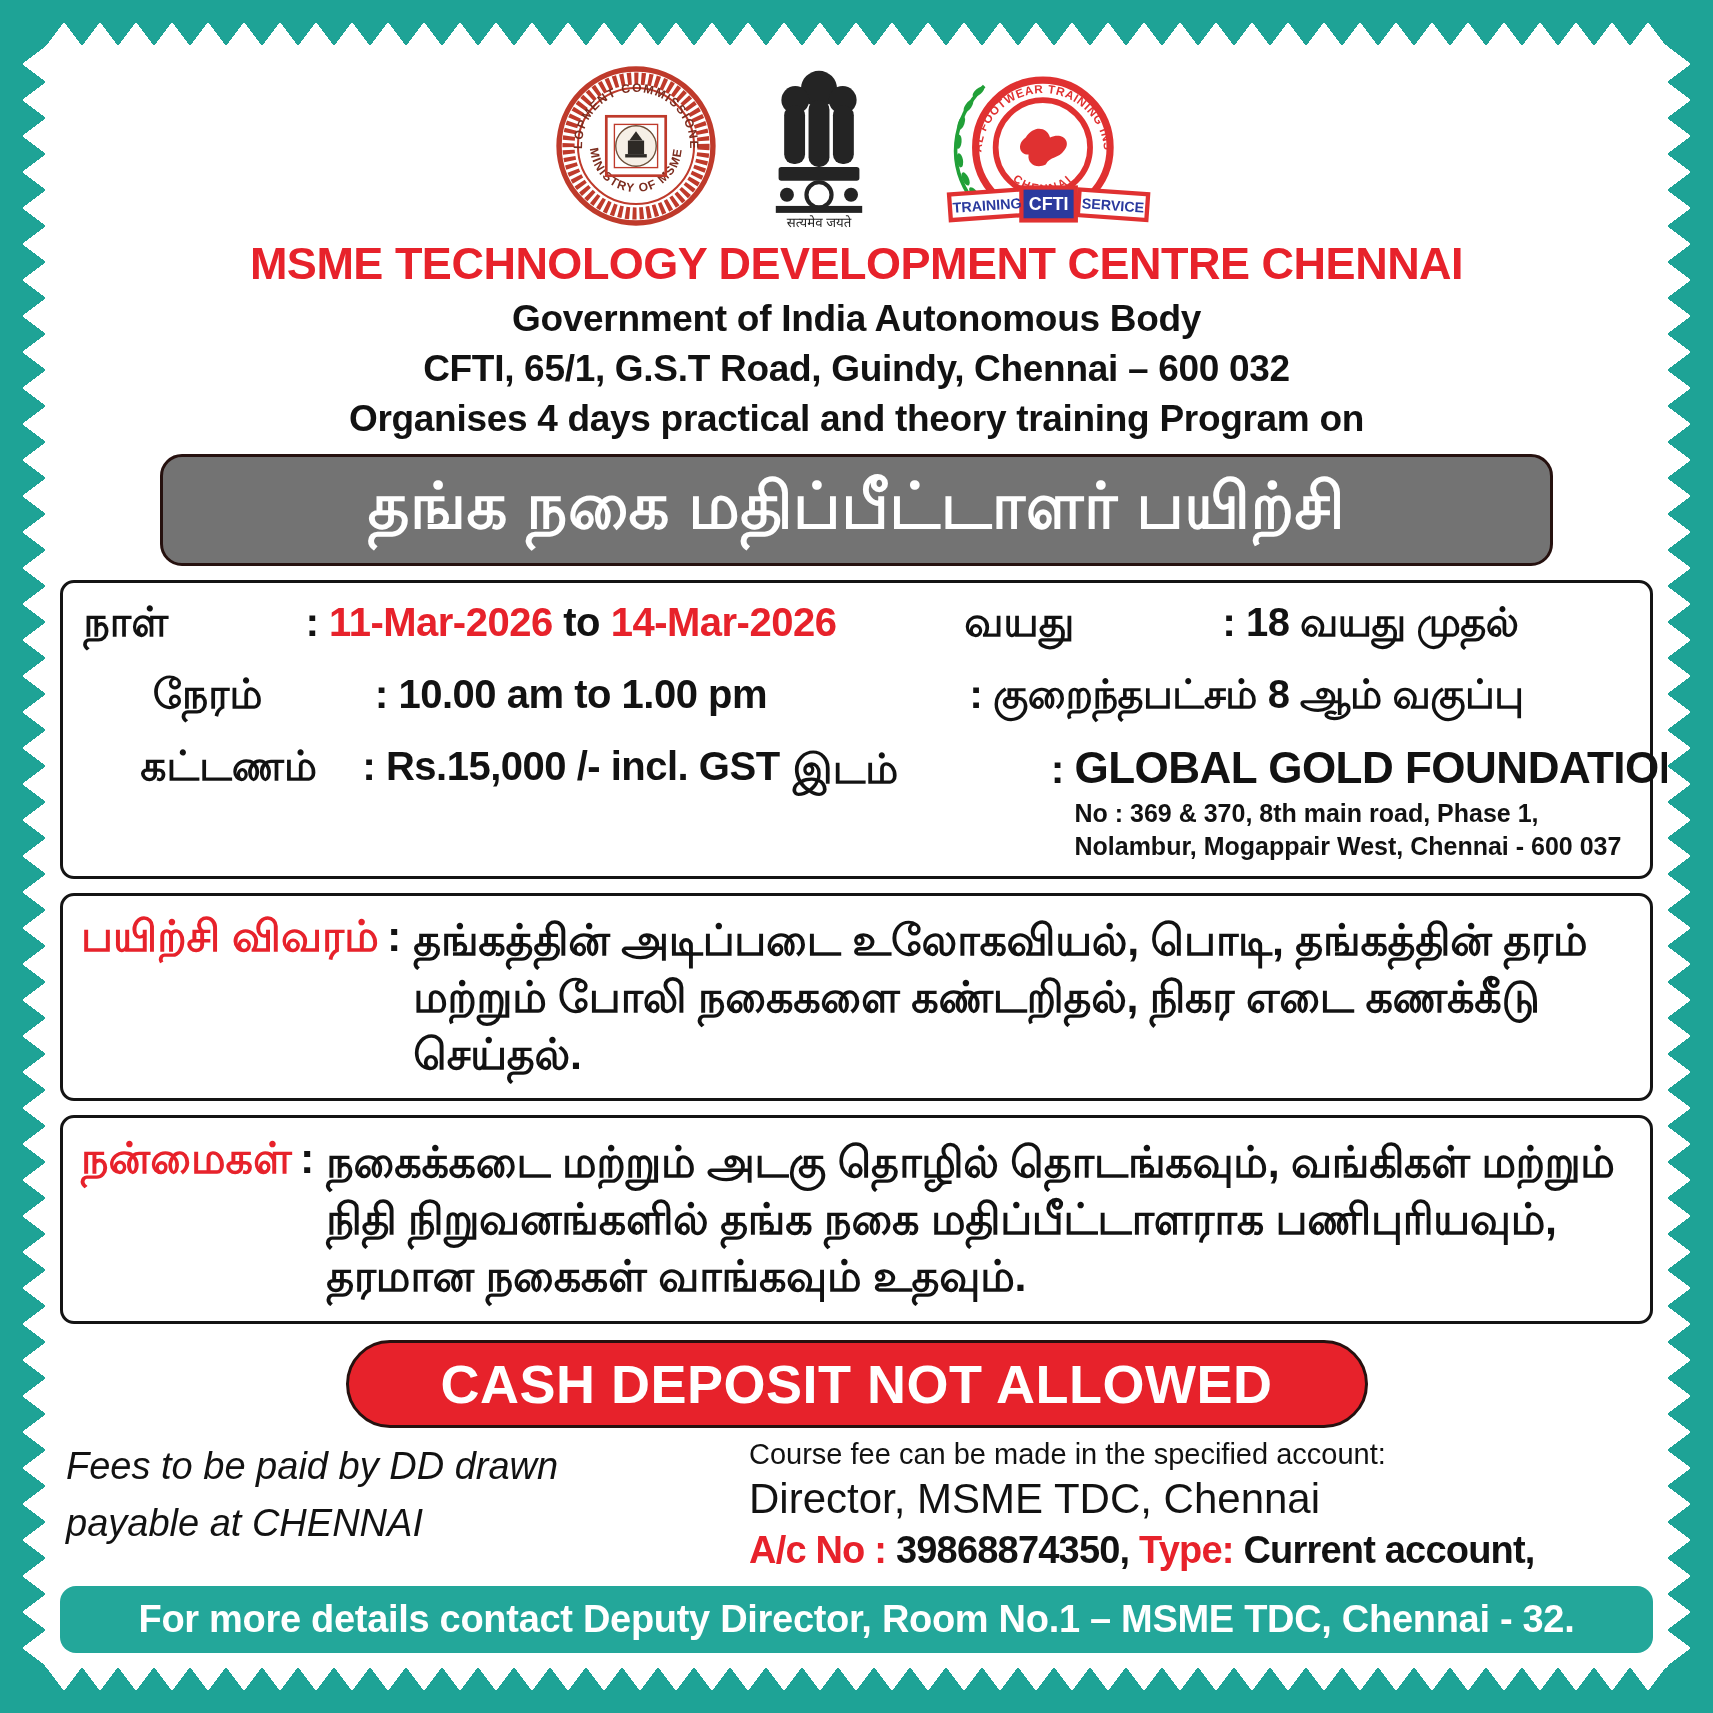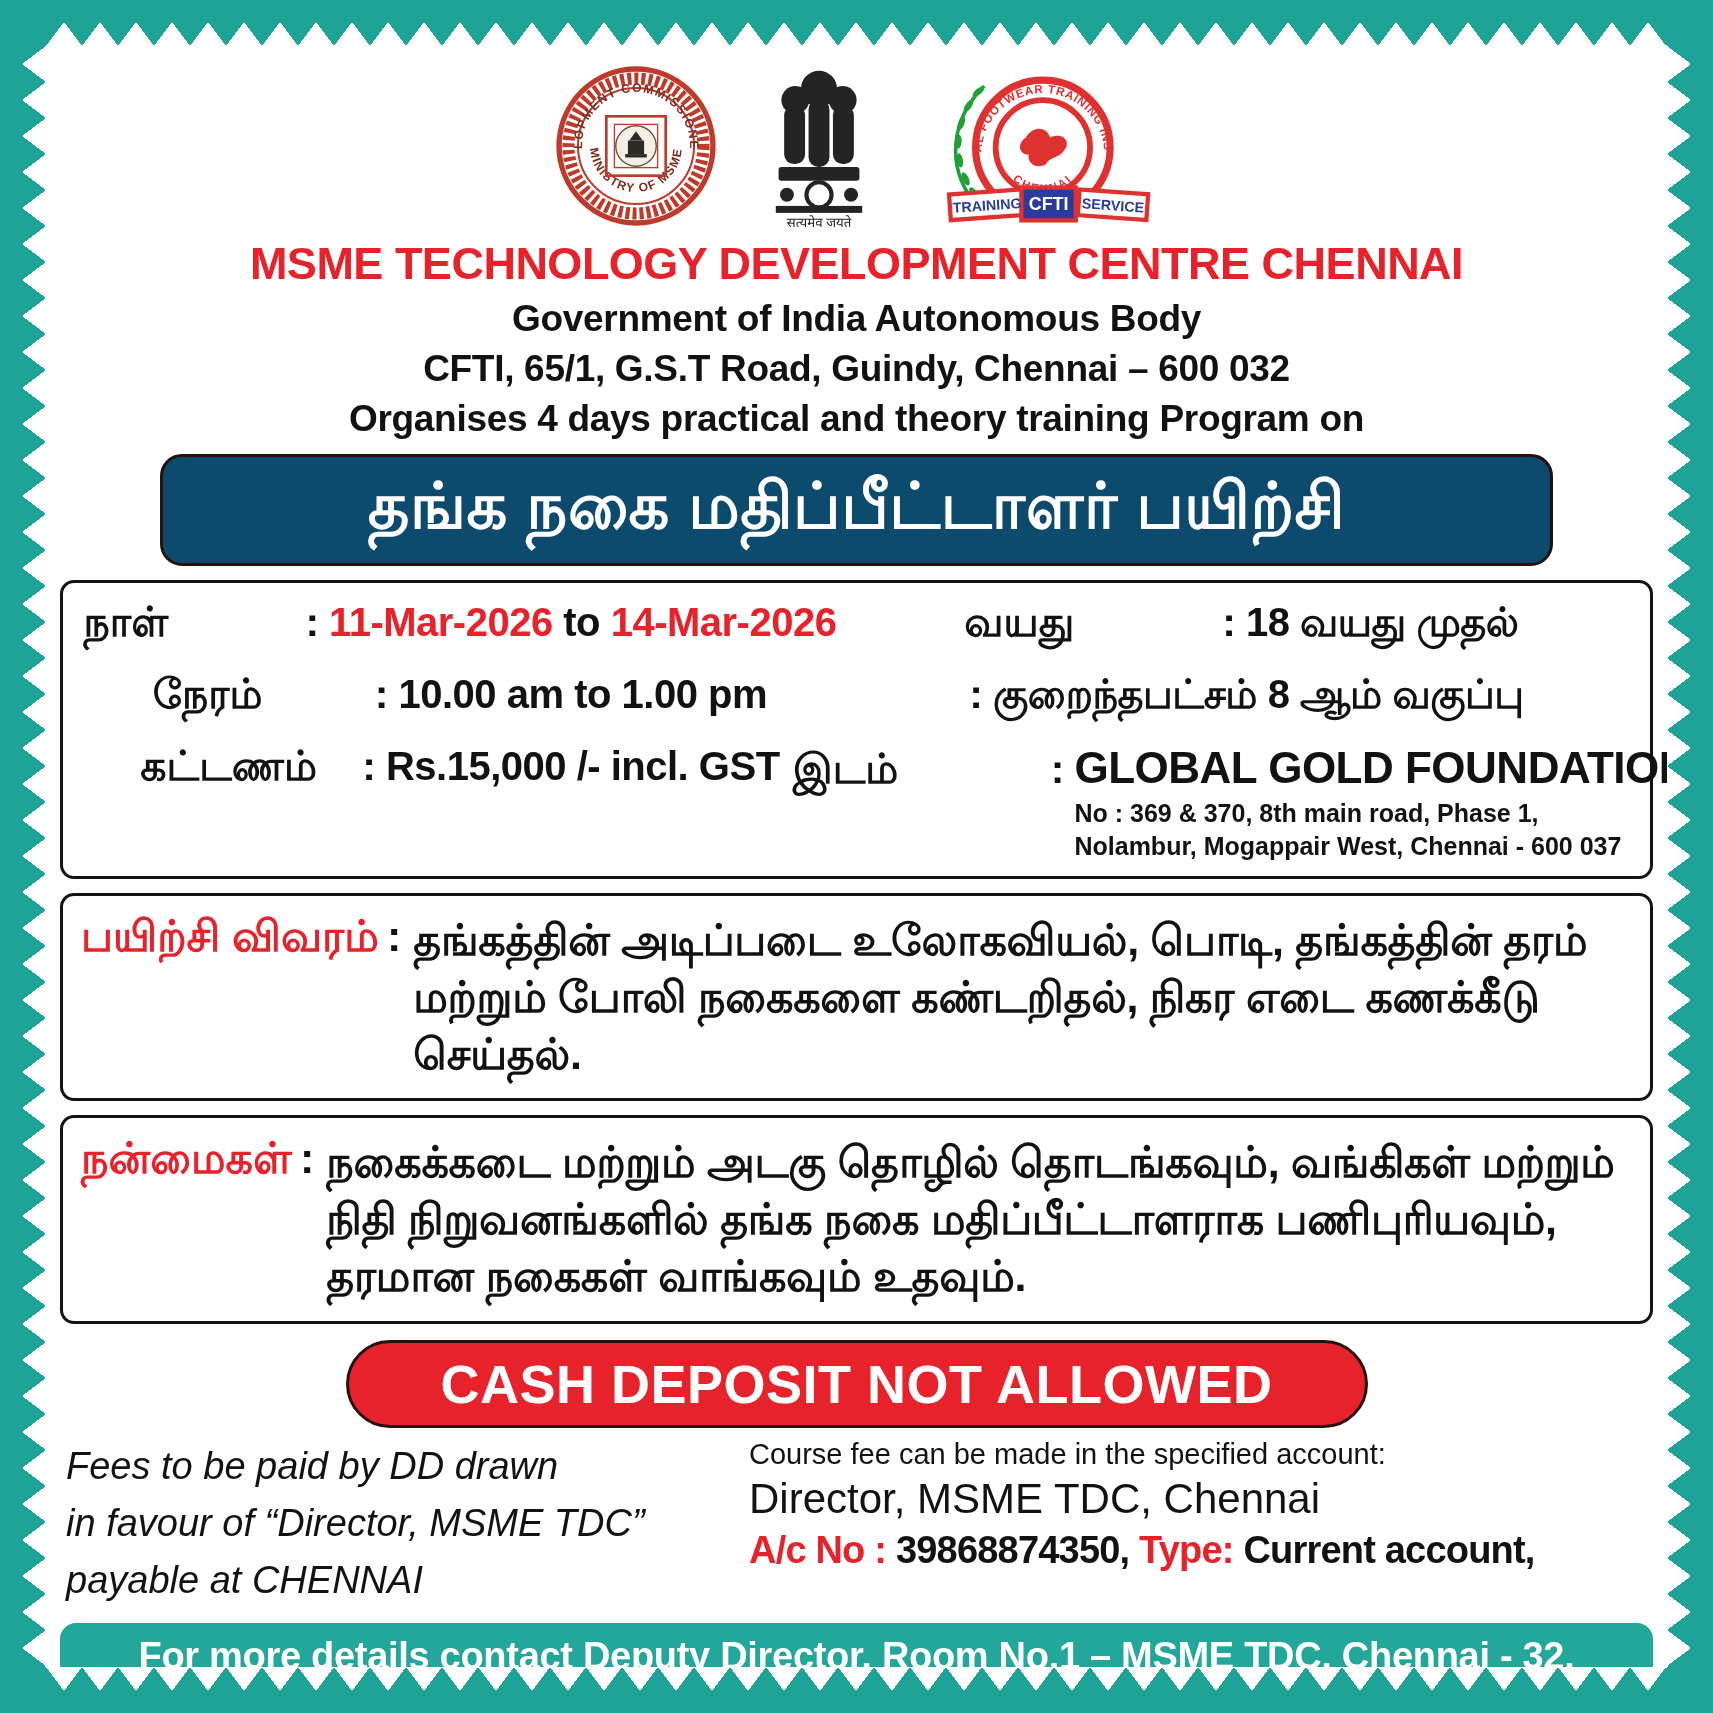--- a/index.html
+++ b/index.html
@@ -22,21 +22,21 @@
   .poster{position:absolute;inset:46px;background:#fff;overflow:hidden;}
 
   
   .logos{display:flex;justify-content:center;align-items:center;gap:46px;margin-top:14px;height:172px;}
   .org-name{color:#E7222B;font-weight:bold;font-size:45px;text-align:center;letter-spacing:-.5px;margin-top:6px;}
   .sub{font-size:37px;font-weight:600;text-align:center;margin-top:8px;letter-spacing:-.3px;}
 
   
   .title-banner{
     margin:14px 114px 0;height:106px;border-radius:22px;
-    background:#0c4a6e;border:3px solid #26110f;
+    background:#737373;border:3px solid #26110f;
     display:flex;align-items:center;justify-content:center;
   }
   .title-banner span{color:#fff;font-weight:bold;font-size:64px;letter-spacing:.5px;}
 
   
   .box{margin:14px 14px 0;border:3px solid #141414;border-radius:14px;background:#fff;}
   .details-box{display:grid;grid-template-columns:49% 51%;padding:16px 10px 14px 14px;}
   .dcol{display:flex;flex-direction:column;gap:20px;align-items:center;}
   .drow{display:flex;align-items:baseline;}
   .dlabel{font-weight:bold;font-size:41px;flex:0 0 auto;}
@@ -222,21 +222,20 @@
     <span class="plabel">நன்மைகள்</span>
     <span class="pcolon">:</span>
     <span class="ptext">நகைக்கடை மற்றும் அடகு தொழில் தொடங்கவும், வங்கிகள் மற்றும் நிதி நிறுவனங்களில் தங்க நகை மதிப்பீட்டாளராக பணிபுரியவும், தரமான நகைகள்  வாங்கவும் உதவும்.</span>
   </div>
 
   <div class="cash">CASH DEPOSIT NOT ALLOWED</div>
 
   <div class="payment">
     <div class="dd">
       <div>Fees to be paid by DD drawn</div>
-      <div>in favour of “Director, MSME TDC”</div>
       <div>payable at CHENNAI</div>
     </div>
     <div class="acct">
       <div class="note">Course fee can be made in the specified account:</div>
       <div class="holder">Director, MSME TDC, Chennai</div>
       <div class="accline">
         <span class="red">A/c No : </span><span>39868874350, </span><span class="red">Type: </span><span>Current account,</span>
       </div>
     </div>
   </div>

